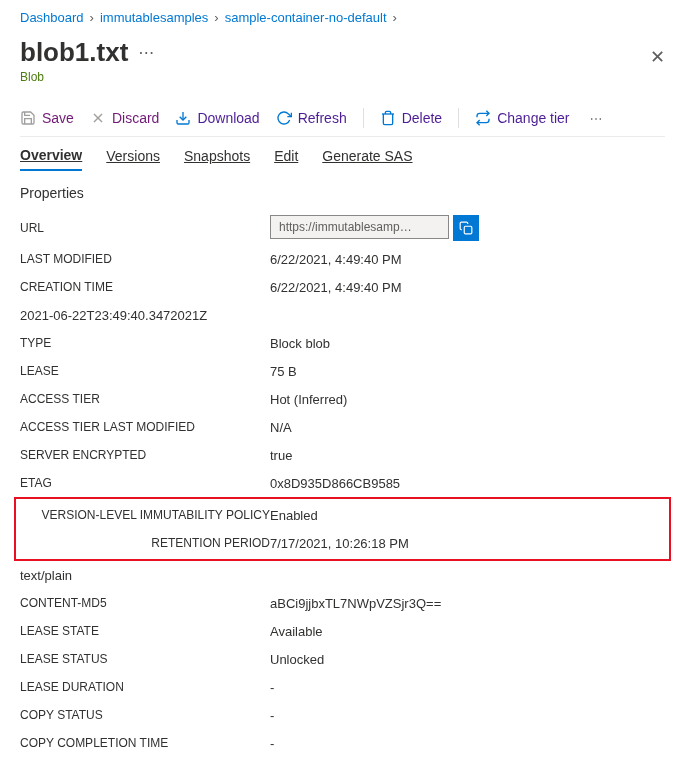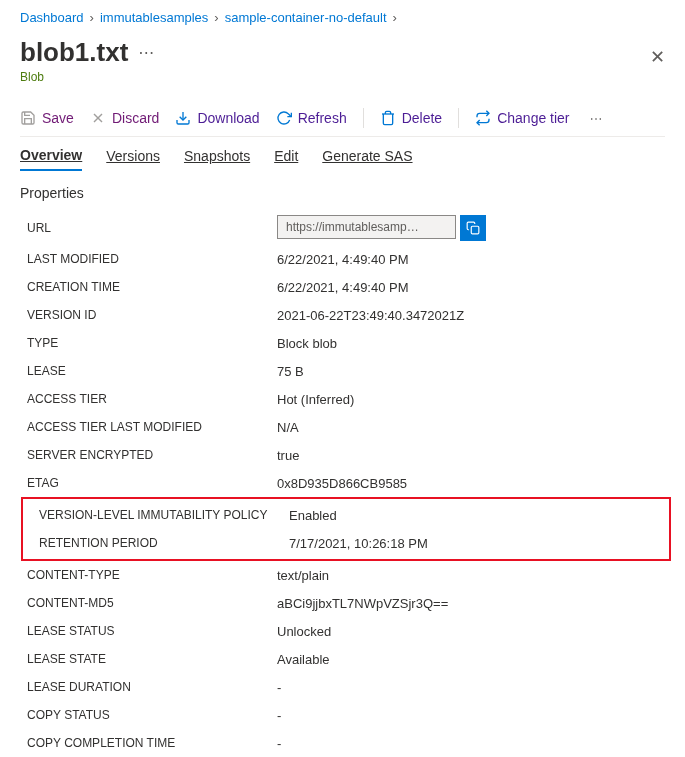--- a/index.html
+++ b/index.html
@@ -63,21 +63,21 @@
     }
     .tab { cursor: pointer; padding-bottom: 6px; }
     .tab.active {
       font-weight: 600;
       border-bottom: 2px solid #0078d4;
     }
     .section-h {
       font-size: 14px;
       margin-bottom: 10px;
     }
-    .props { margin-bottom: 18px; margin-left: 7px; }
+    .props { margin-bottom: 18px; }
     .prop-row {
       display: flex;
       align-items: center;
       min-height: 28px;
     }
     .prop-label {
       width: 250px;
       flex: none;
       font-size: 12px;
       color: #323130;
@@ -107,22 +107,23 @@
       width: 26px;
       height: 26px;
       background: #0078d4;
       margin-left: 4px;
       cursor: pointer;
       vertical-align: middle;
     }
     .copy-btn svg { stroke: #fff; width: 14px; height: 14px; }
     .highlight-box {
       border: 2px solid #e81123;
-      padding: 2px 16px;
+      padding: 2px 4px;
       margin: 0 -6px;
+      text-align: right;
     }
   </style>
 </head>
 <body>
 
 <nav class="breadcrumbs">
   <a>Dashboard</a>
   <span class="chevr">›</span>
   <a>immutablesamples</a>
   <span class="chevr">›</span>
@@ -218,21 +219,20 @@
   <div id="props-block-1">
       <div class="prop-row">
         <div class="prop-label">LAST MODIFIED</div>
         <div class="prop-value">6/22/2021, 4:49:40 PM</div>
       </div>
       <div class="prop-row">
         <div class="prop-label">CREATION TIME</div>
         <div class="prop-value">6/22/2021, 4:49:40 PM</div>
       </div>
       <div class="prop-row">
-        <div class="prop-label">VERSION ID</div>
         <div class="prop-value">2021-06-22T23:49:40.3472021Z</div>
       </div>
       <div class="prop-row">
         <div class="prop-label">TYPE</div>
         <div class="prop-value">Block blob</div>
       </div>
       <div class="prop-row">
         <div class="prop-label">LEASE</div>
         <div class="prop-value">75 B</div>
       </div>
@@ -260,36 +260,35 @@
         <div class="prop-value">Enabled</div>
       </div>
       <div class="prop-row">
         <div class="prop-label">RETENTION PERIOD</div>
         <div class="prop-value">7/17/2021, 10:26:18 PM</div>
       </div>
     </div>
 
   <div id="props-block-2">
       <div class="prop-row">
-        <div class="prop-label">CONTENT-TYPE</div>
         <div class="prop-value">text/plain</div>
       </div>
       <div class="prop-row">
         <div class="prop-label">CONTENT-MD5</div>
         <div class="prop-value">aBCi9jjbxTL7NWpVZSjr3Q==</div>
       </div>
       <div class="prop-row">
+        <div class="prop-label">LEASE STATE</div>
+        <div class="prop-value">Available</div>
+      </div>
+      <div class="prop-row">
         <div class="prop-label">LEASE STATUS</div>
         <div class="prop-value">Unlocked</div>
       </div>
       <div class="prop-row">
-        <div class="prop-label">LEASE STATE</div>
-        <div class="prop-value">Available</div>
-      </div>
-      <div class="prop-row">
         <div class="prop-label">LEASE DURATION</div>
         <div class="prop-value">-</div>
       </div>
       <div class="prop-row">
         <div class="prop-label">COPY STATUS</div>
         <div class="prop-value">-</div>
       </div>
       <div class="prop-row">
         <div class="prop-label">COPY COMPLETION TIME</div>
         <div class="prop-value">-</div>

